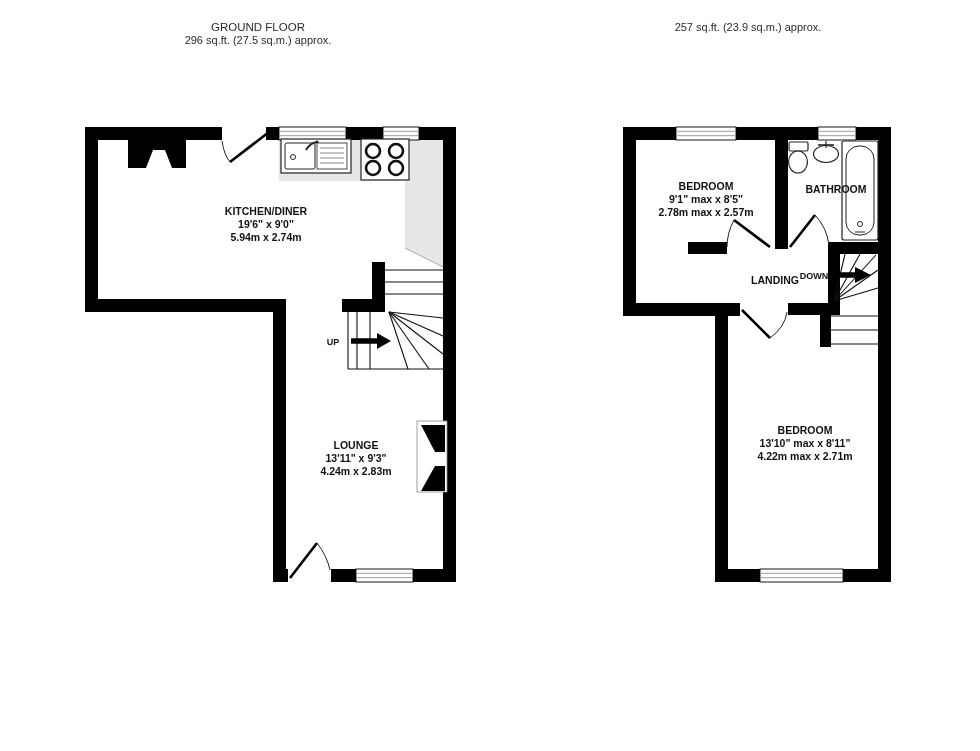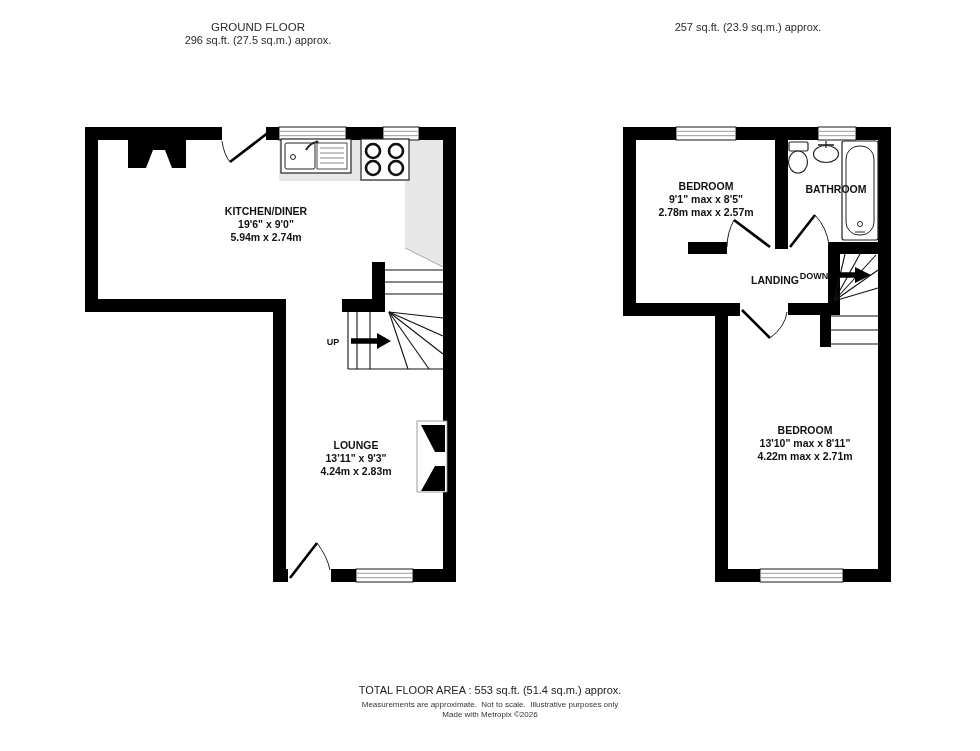--- a/index.html
+++ b/index.html
@@ -233,19 +233,14 @@
       <text class="room-label" x="706" y="216">2.78m max x 2.57m</text>
       <text class="room-label" x="836" y="193">BATHROOM</text>
       <text class="room-label" x="775" y="284">LANDING</text>
       <text class="small-label" x="814" y="279">DOWN</text>
       <text class="room-label" x="805" y="434">BEDROOM</text>
       <text class="room-label" x="805" y="447">13'10" max x 8'11"</text>
       <text class="room-label" x="805" y="460">4.22m max x 2.71m</text>
     </g>
   </svg>
 
-  <div class="footer">
-    <div class="f1">TOTAL FLOOR AREA : 553 sq.ft. (51.4 sq.m.) approx.</div>
-    <div class="f2">Measurements are approximate.  Not to scale.  Illustrative purposes only</div>
-    <div class="f3">Made with Metropix ©2026</div>
-  </div>
 
 </div>
 
 </body></html>

